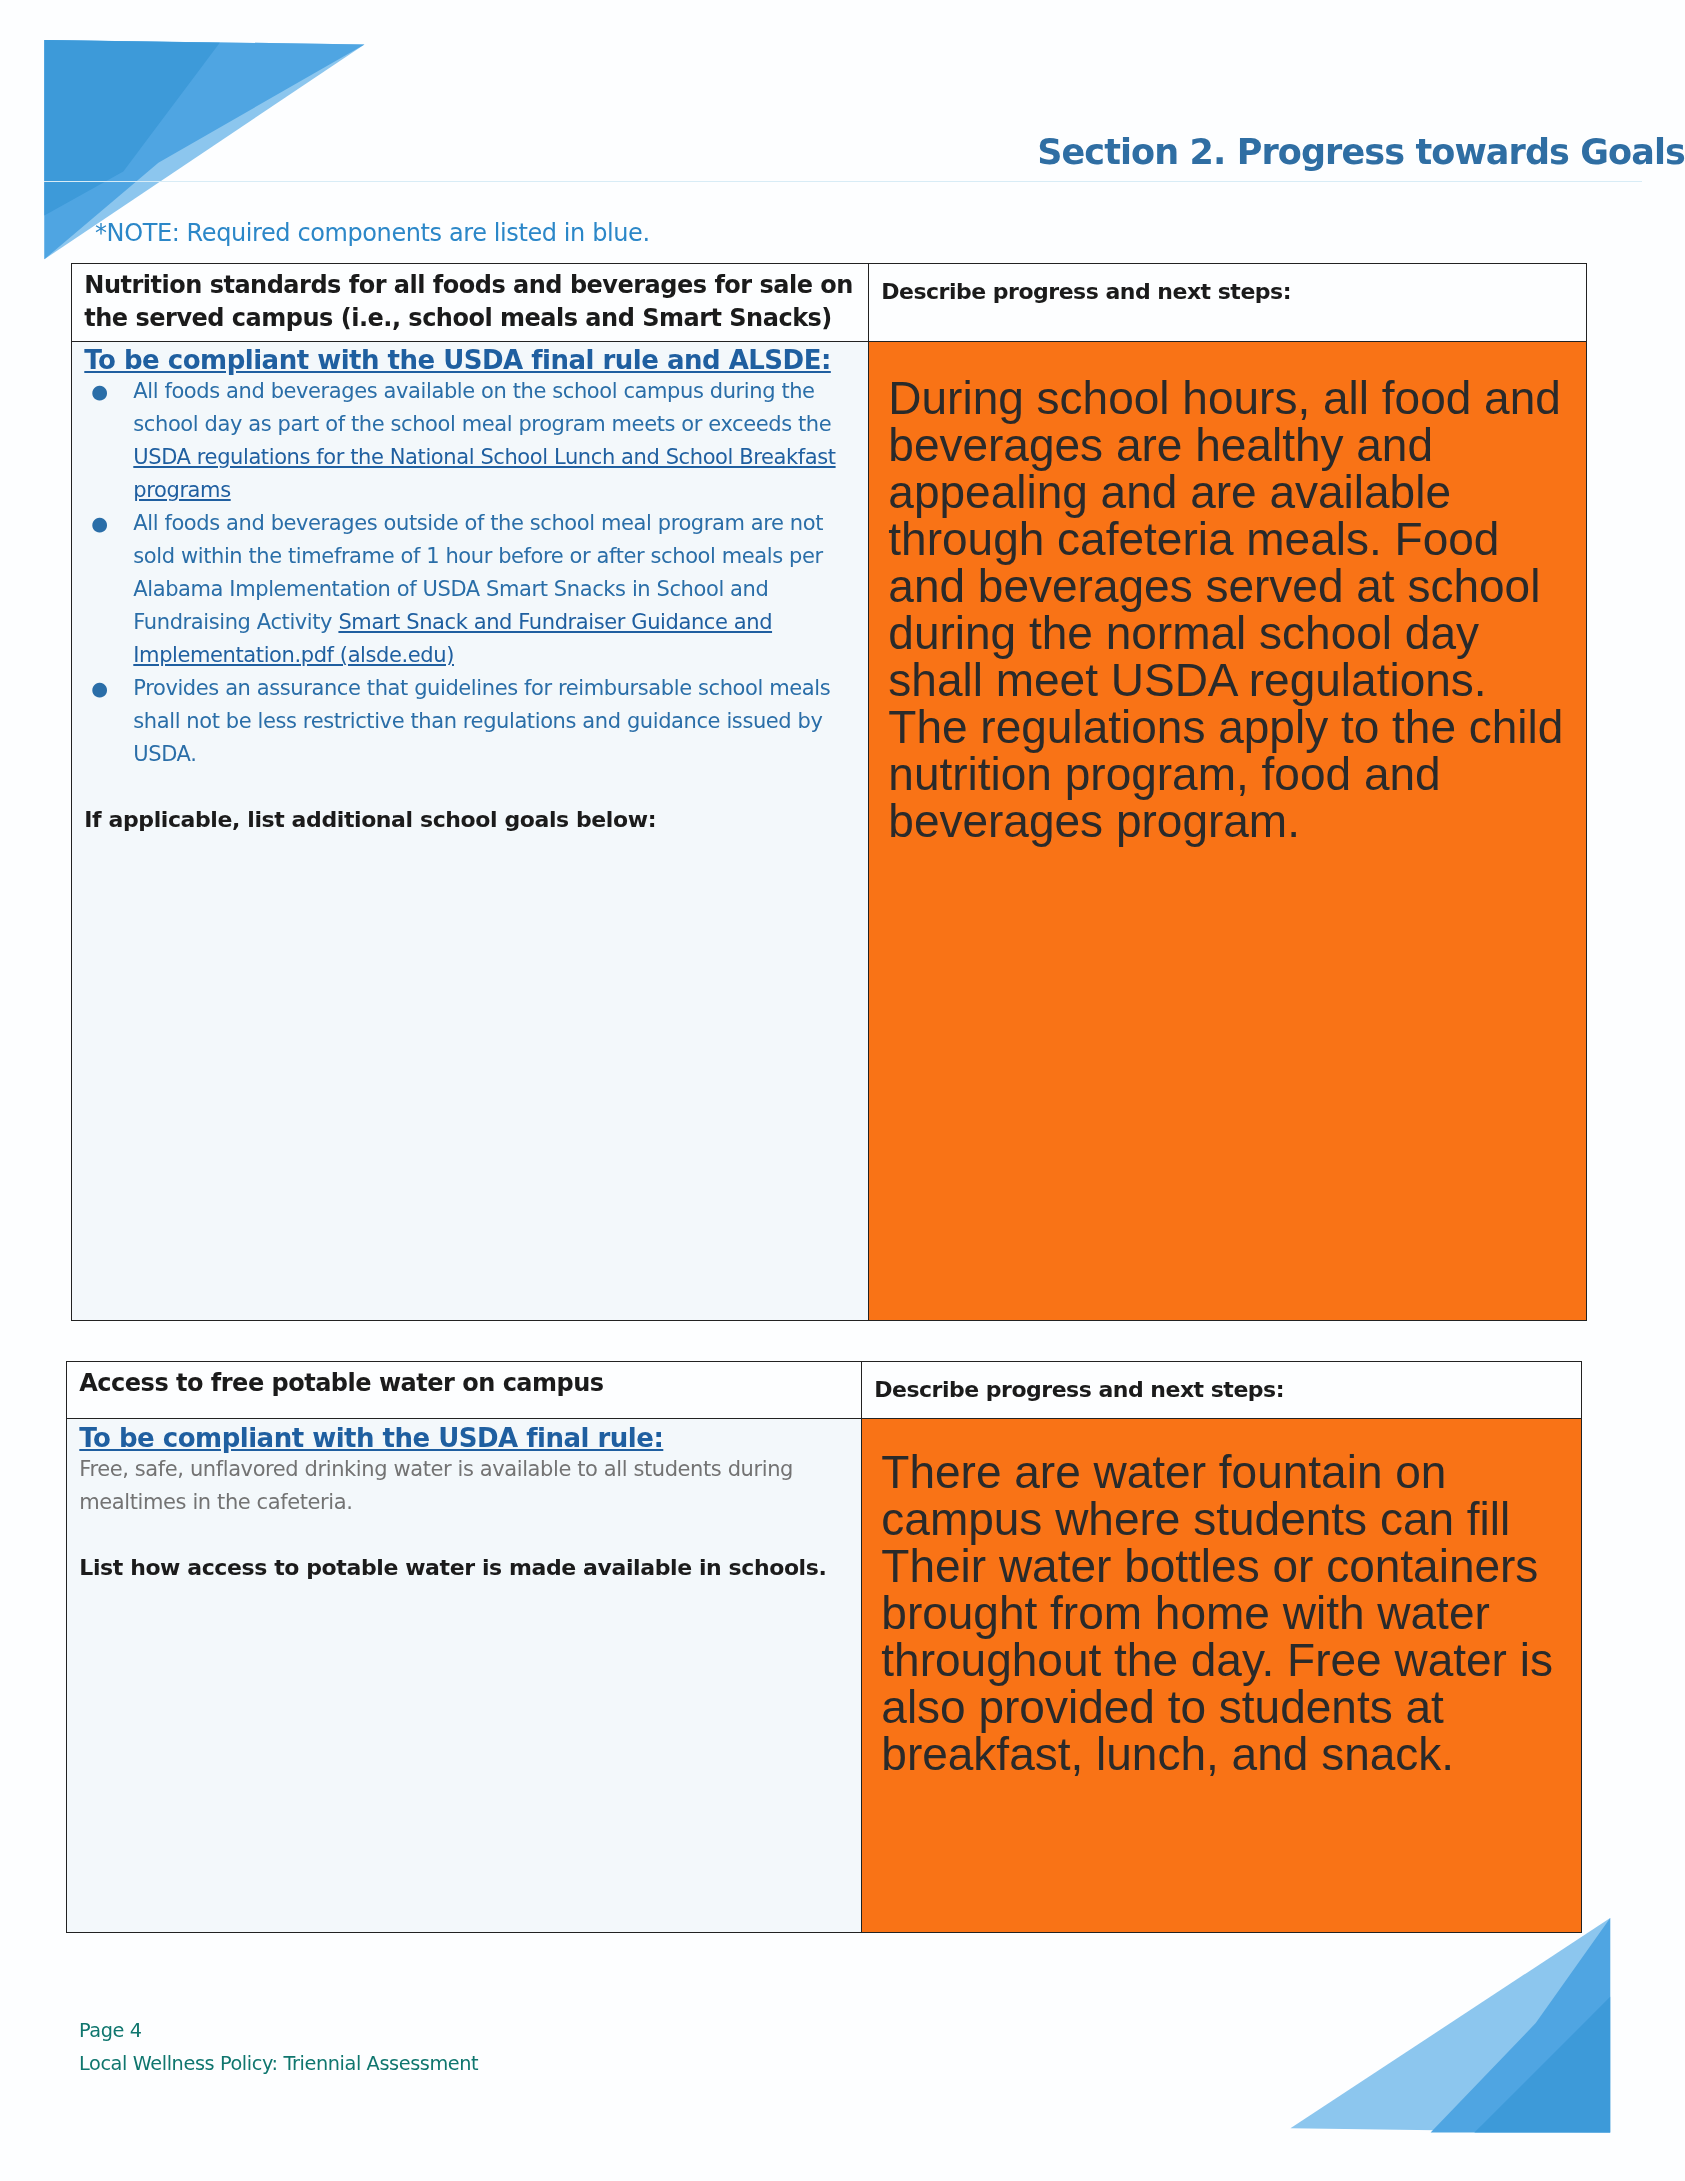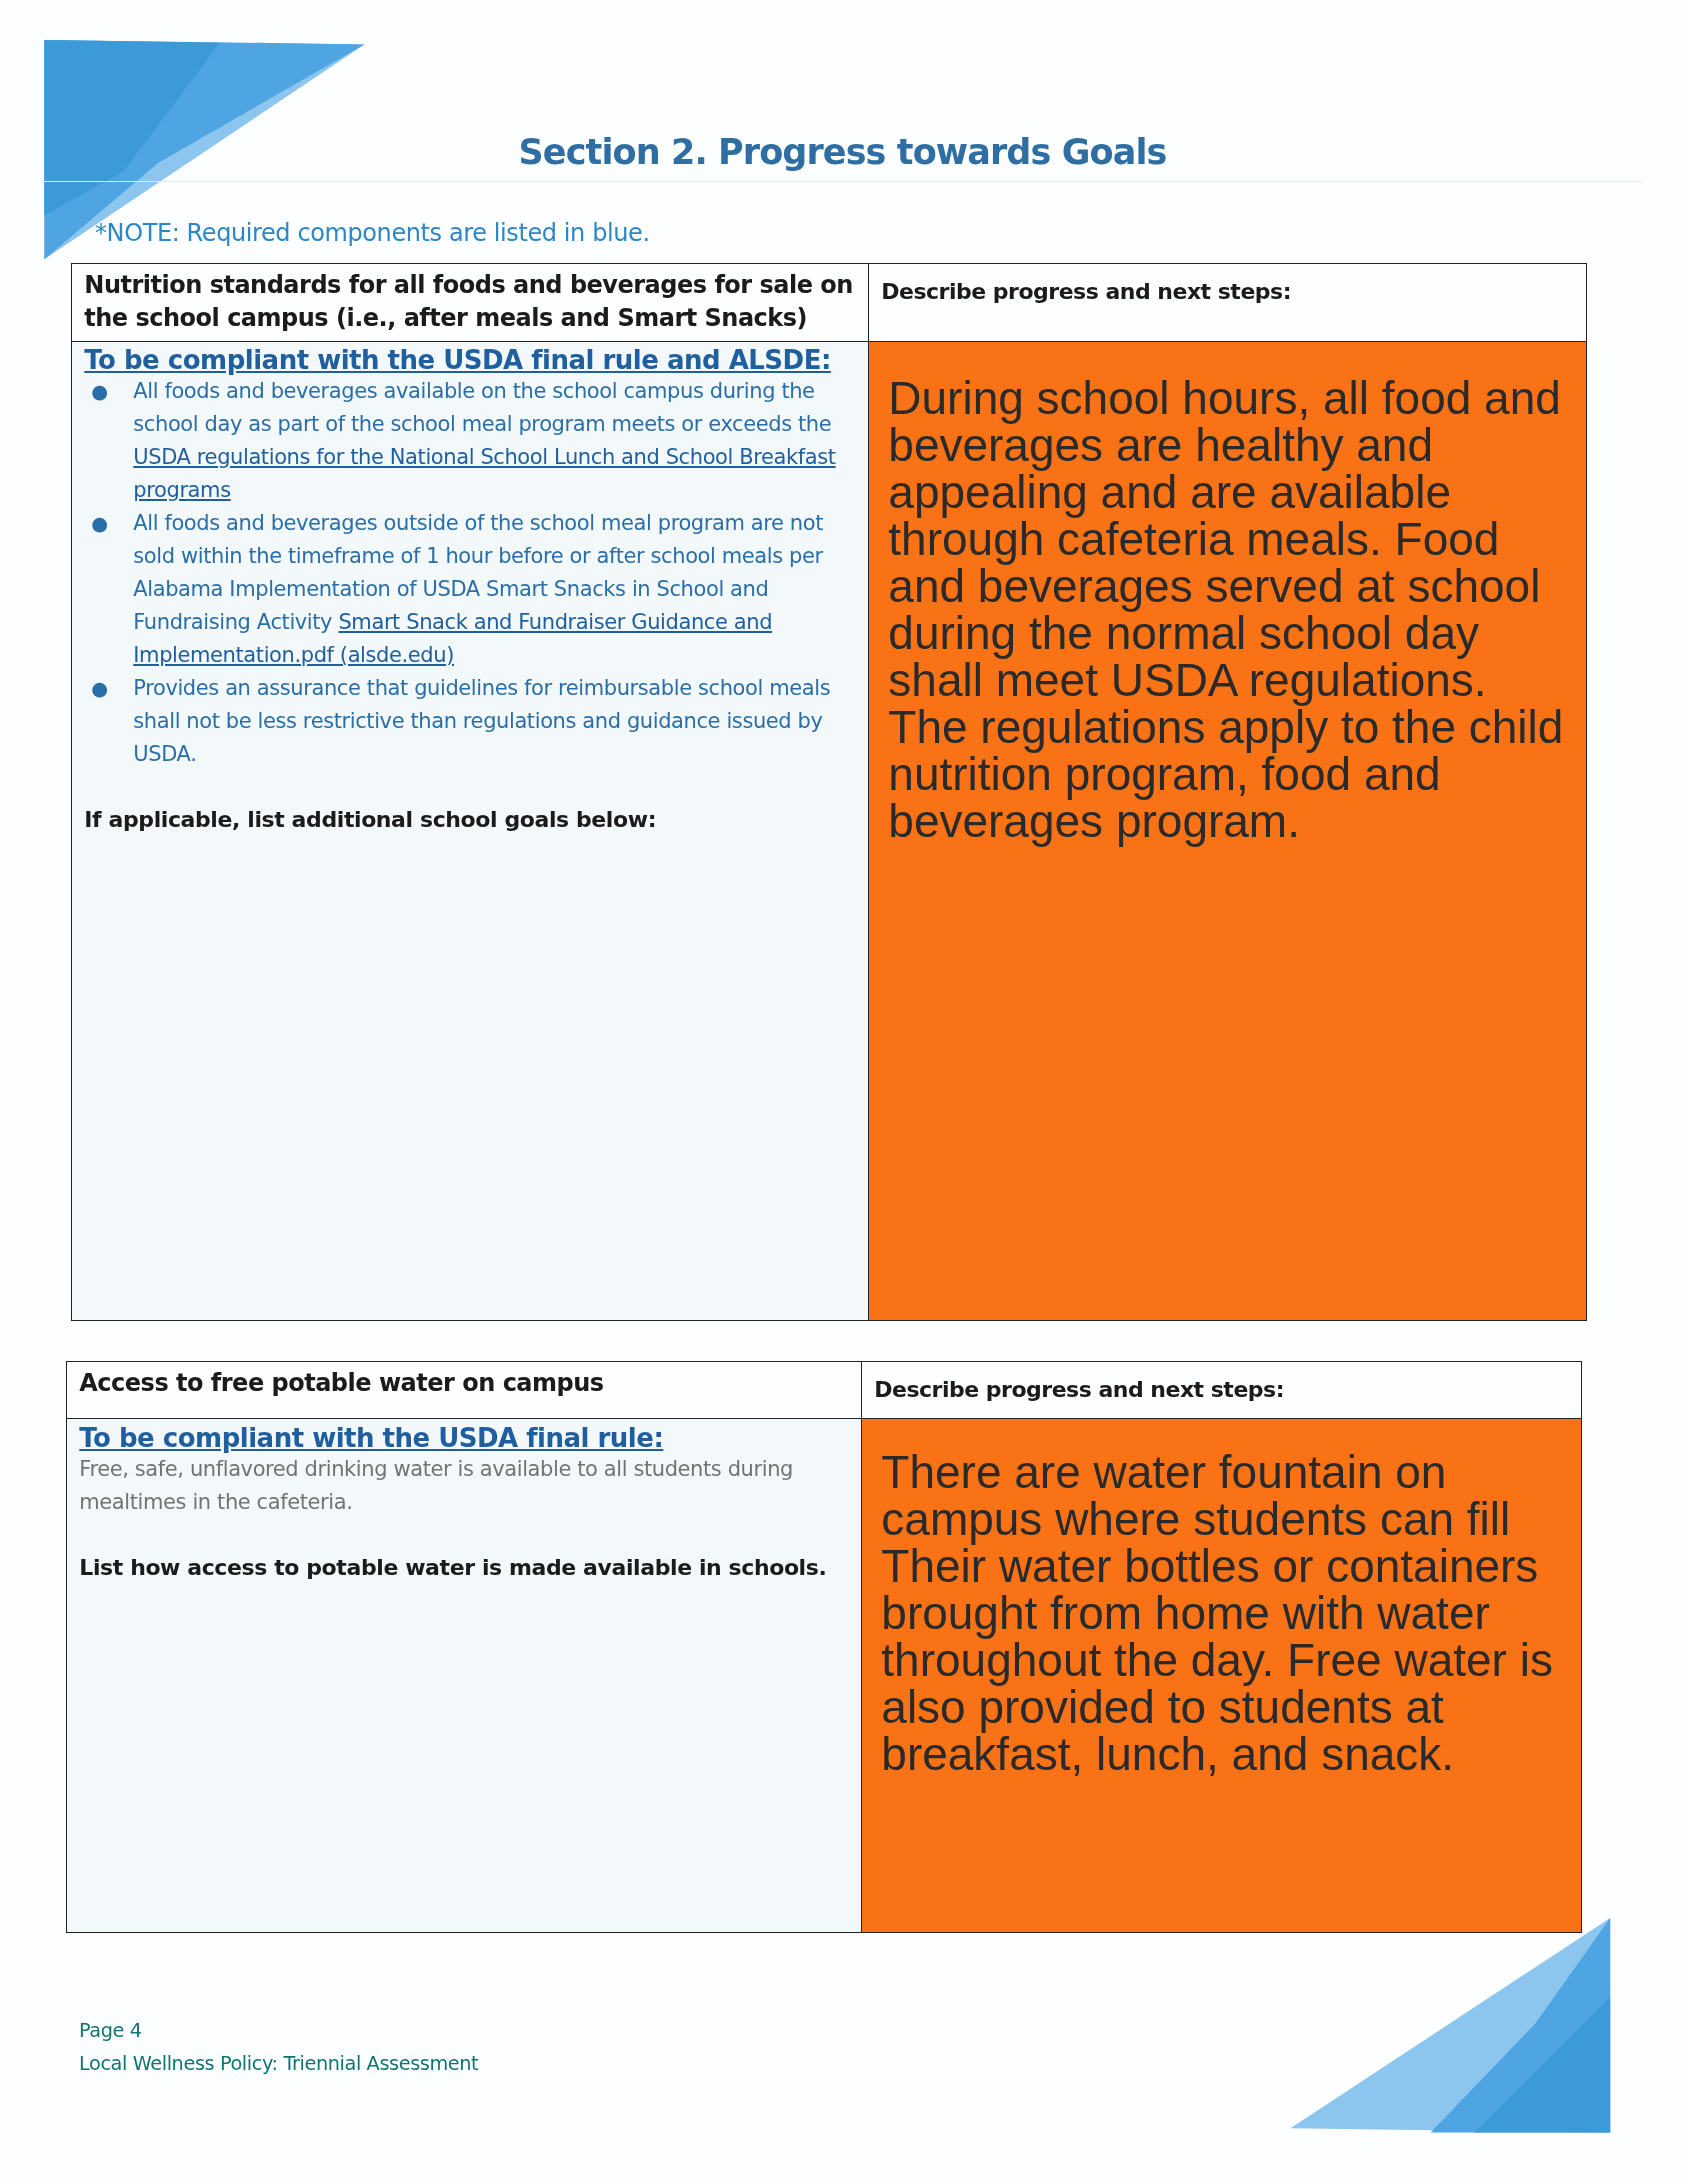--- a/index.html
+++ b/index.html
@@ -1,19 +1,19 @@
 <!DOCTYPE html>
 <html style="font-size:14px"><head>
 <meta charset="utf-8">
 <style>
   html, body { margin:0; padding:0; }
   body { width:1685px; height:2181px; position:relative; background:#fdfeff; overflow:hidden;
          font-family:"Liberation Sans", sans-serif; }
   .tri { position:absolute; }
-  .title { position:absolute; left:0; width:1685px; top:132px; text-align:center;
+  .title { position:absolute; left:0; width:1685px; top:132px; text-align:right;
            font-family:"DejaVu Sans", sans-serif; font-weight:bold; font-size:35px; color:#2f6ea3; letter-spacing:-0.9px; }
   .rule { position:absolute; left:44px; top:181px; width:1598px; height:0.9px; background:#d8ecf6; }
   .note { position:absolute; left:95px; top:219px; font-family:"DejaVu Sans", sans-serif; font-size:24px;
           color:#2b87c8; letter-spacing:-0.4px; }
   table.form { position:absolute; border-collapse:collapse; table-layout:fixed; }
   table.form td { border:1.8px solid #222; vertical-align:top; padding:0; }
   .hdr { font-family:"DejaVu Sans", sans-serif; font-weight:bold; font-size:24px; color:#1b1b1b;
          line-height:33px; padding:5.3px 12.3px !important; letter-spacing:-0.5px; }
   .hdr.right { font-size:22px; padding-top:10.5px !important; }
   .body-left { background:#f3f8fb; padding:3.5px 12.3px !important; font-family:"DejaVu Sans", sans-serif; }
@@ -47,21 +47,21 @@
 <div class="rule"></div>
 <div class="note">*NOTE: Required components are listed in blue.</div>
 
 <table class="form" style="left:71px;top:263px;width:1515px;">
   <colgroup>
       <col style="width:797px">
       <col style="width:718px">
     </colgroup>
   <tbody>
       <tr style="height:75px">
-    <td class="hdr">Nutrition standards for all foods and beverages for sale on the school campus (i.e., after meals and Smart Snacks)</td>
+    <td class="hdr">Nutrition standards for all foods and beverages for sale on the served campus (i.e., school meals and Smart Snacks)</td>
     <td class="hdr right">Describe progress and next steps:</td>
   </tr>
   <tr style="height:979px">
     <td class="body-left">
       <div class="req-heading">To be compliant with the USDA final rule and ALSDE:</div>
       <ul class="req">
         <li>
           <span class="bullet">●</span>
           <span>All foods and beverages available on the school campus during the school day as part of the school meal program meets or exceeds the </span><span class="link">USDA regulations for the National School Lunch and School Breakfast programs</span>
         </li>

